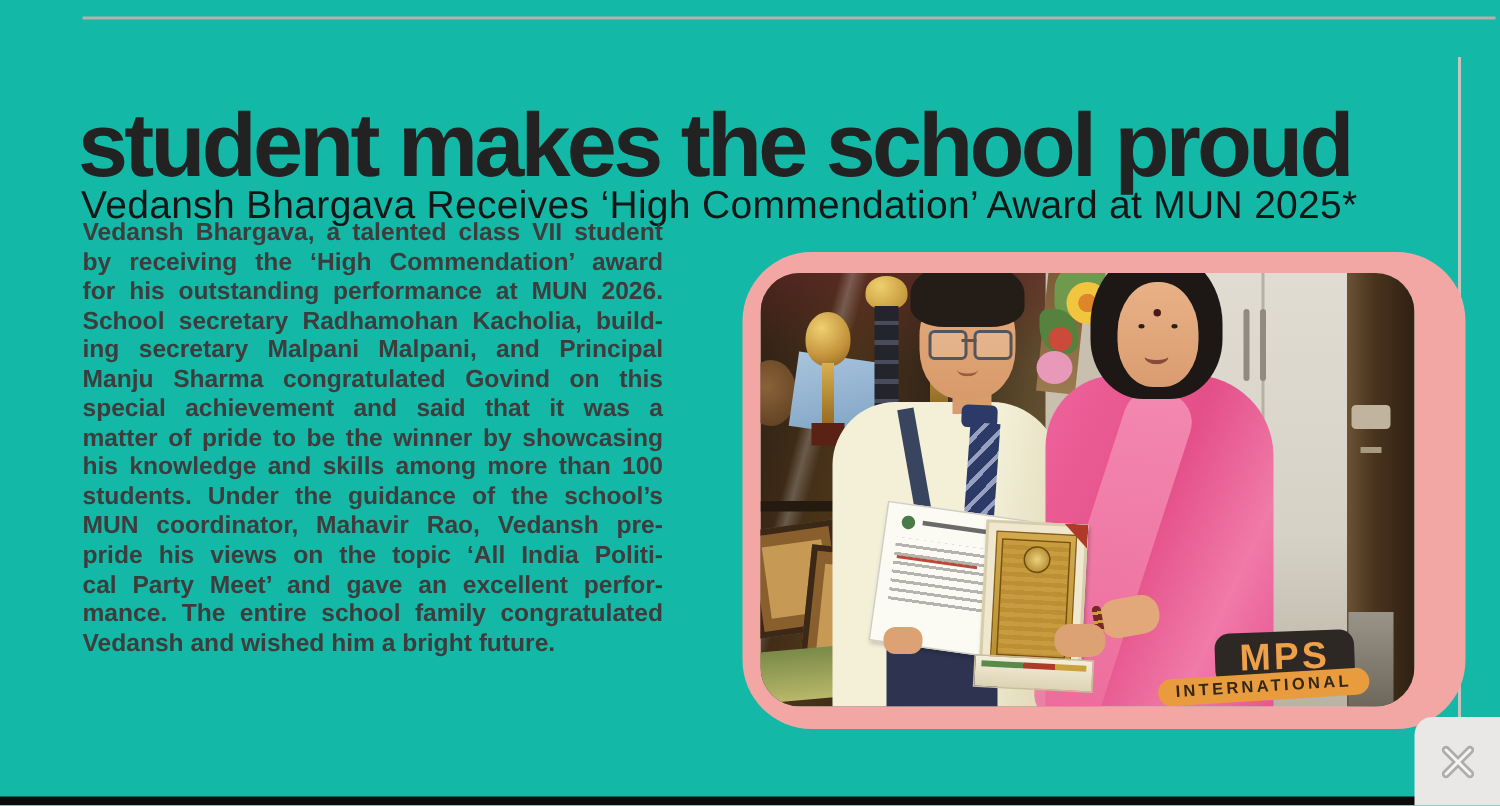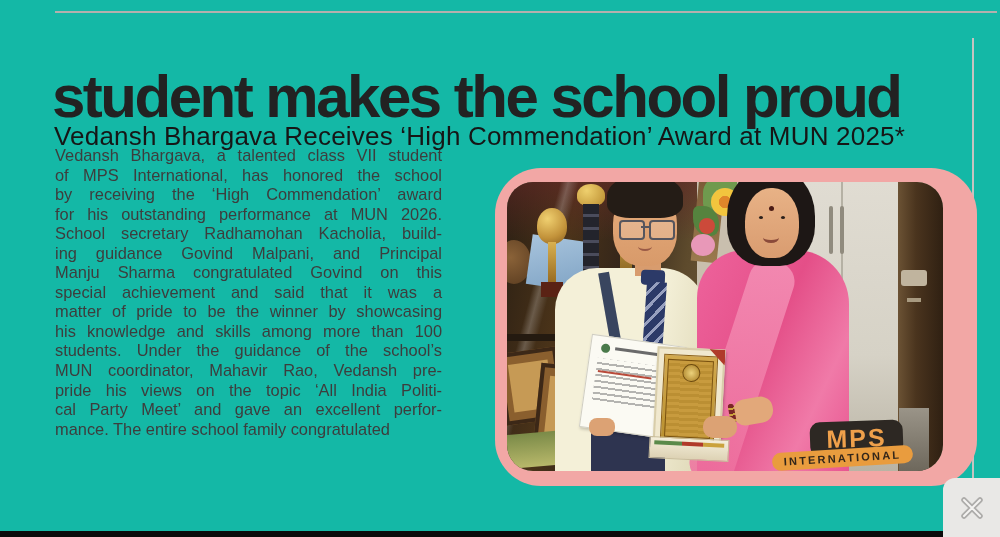--- a/index.html
+++ b/index.html
@@ -1,18 +1,18 @@
 <!DOCTYPE html>
 <html><head>
 <meta charset="utf-8">
 <style>
   html,body{margin:0;padding:0;background:#fff;}
   .page{position:relative;width:1000px;height:537px;background:#14b8a6;overflow:hidden;
         font-family:"Liberation Sans",sans-serif;}
-  .abs{position:absolute;}
+  .abs{position:absolute;font-weight:bold;}
 
   
   .top-rule{left:55px;top:11px;width:942px;height:2px;background:#b3b0ad;}
   .v-rule{left:972px;top:38px;width:2px;height:440px;background:#c6c3c0;}
   .bottom-bar{left:0;top:531px;width:1000px;height:6px;background:#0b0b0b;z-index:3;}
   .close-panel{left:943px;top:478px;width:57px;height:59px;background:#e9e8e6;
                border-radius:12px 0 0 0;z-index:5;display:flex;align-items:center;justify-content:center;cursor:pointer;}
 
   
   .headline{left:52px;top:27px;width:920px;font-size:60px;font-weight:800;letter-spacing:-2.5px;
@@ -155,34 +155,34 @@
 <div class="page">
 
   <div class="abs top-rule"></div>
   <div class="abs v-rule"></div>
 
   <h1 class="abs headline">Student makes the school proud</h1>
   <h2 class="abs subhead">Vedansh Bhargava Receives ‘High Commendation’ Award at MUN 2025*</h2>
 
   <div class="abs body-col">
       <div class="body-line">Vedansh Bhargava, a talented class VII student</div>
-      <div class="body-line">of MPS International, has honored the school</div>
       <div class="body-line">by receiving the ‘High Commendation’ award</div>
       <div class="body-line">for his outstanding performance at MUN 2026.</div>
       <div class="body-line">School secretary Radhamohan Kacholia, build-</div>
-      <div class="body-line">ing guidance Govind Malpani, and Principal</div>
+      <div class="body-line">ing secretary Malpani Malpani, and Principal</div>
       <div class="body-line">Manju Sharma congratulated Govind on this</div>
       <div class="body-line">special achievement and said that it was a</div>
       <div class="body-line">matter of pride to be the winner by showcasing</div>
       <div class="body-line">his knowledge and skills among more than 100</div>
       <div class="body-line">students. Under the guidance of the school’s</div>
       <div class="body-line">MUN coordinator, Mahavir Rao, Vedansh pre-</div>
       <div class="body-line">pride his views on the topic ‘All India Politi-</div>
       <div class="body-line">cal Party Meet’ and gave an excellent perfor-</div>
       <div class="body-line">mance. The entire school family congratulated</div>
+      <div class="body-line">Vedansh and wished him a bright future.</div>
     </div>
 
   <figure class="abs photo-frame" style="background: rgb(242, 167, 165);">
     <div class="photo-inner">
       <div class="ph-cabinet"></div>
       <div class="ph-plaque-round"></div>
       <div class="ph-blue-card"></div>
       <div class="ph-cup1"></div>
       <div class="ph-stem1"></div>
       <div class="ph-base1"></div>

